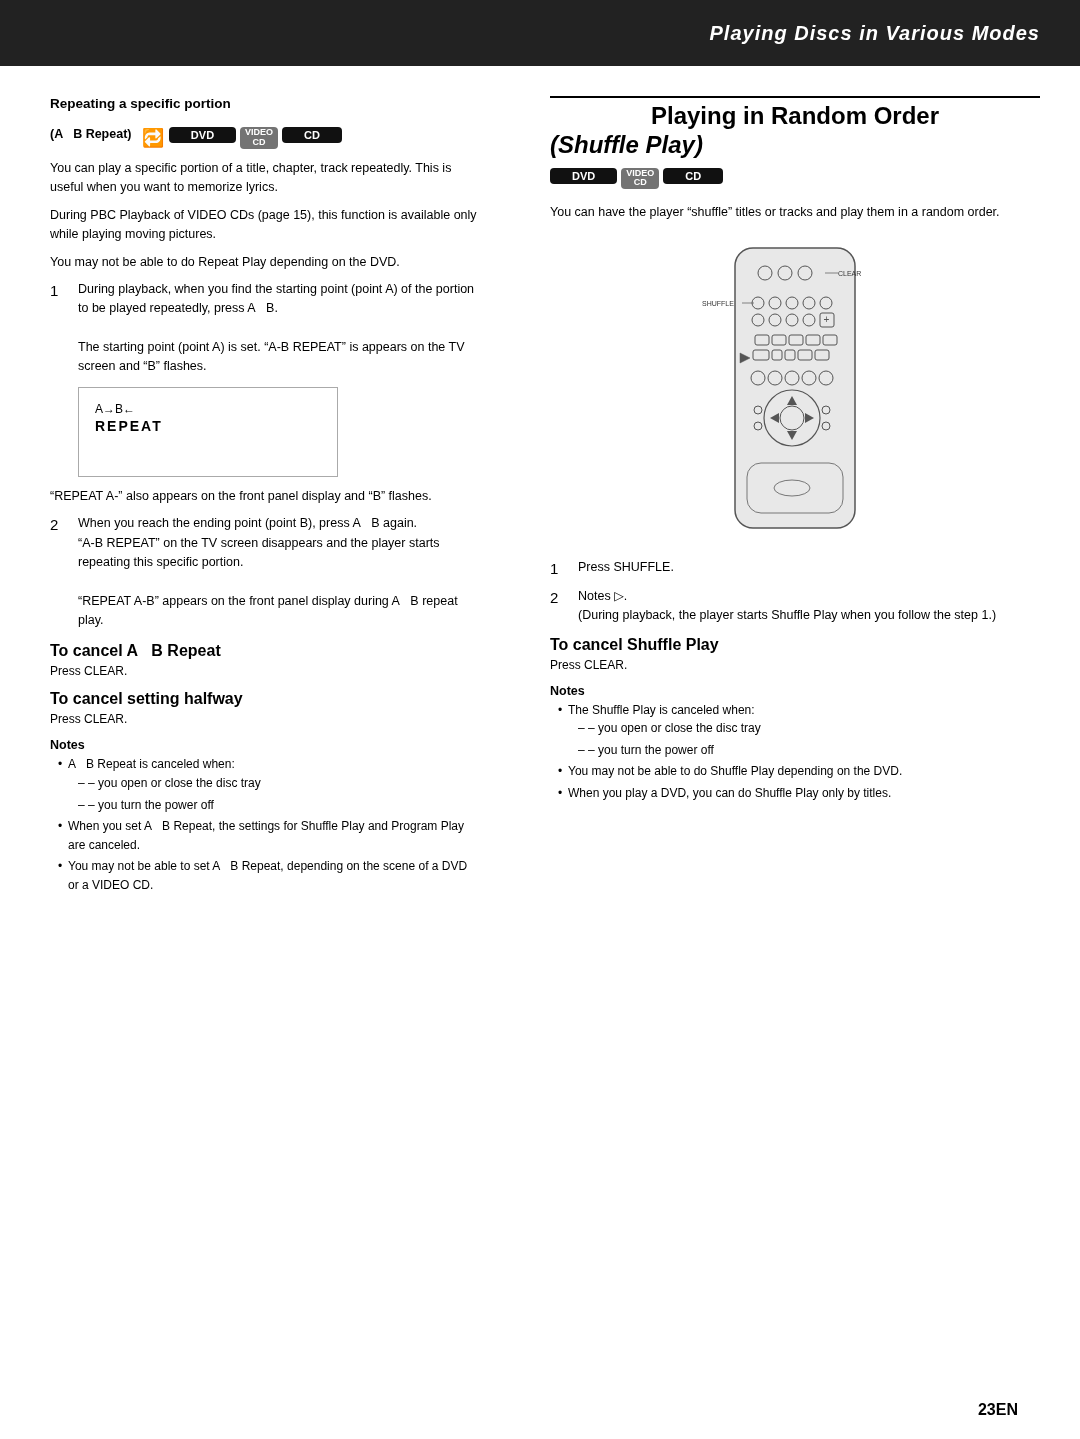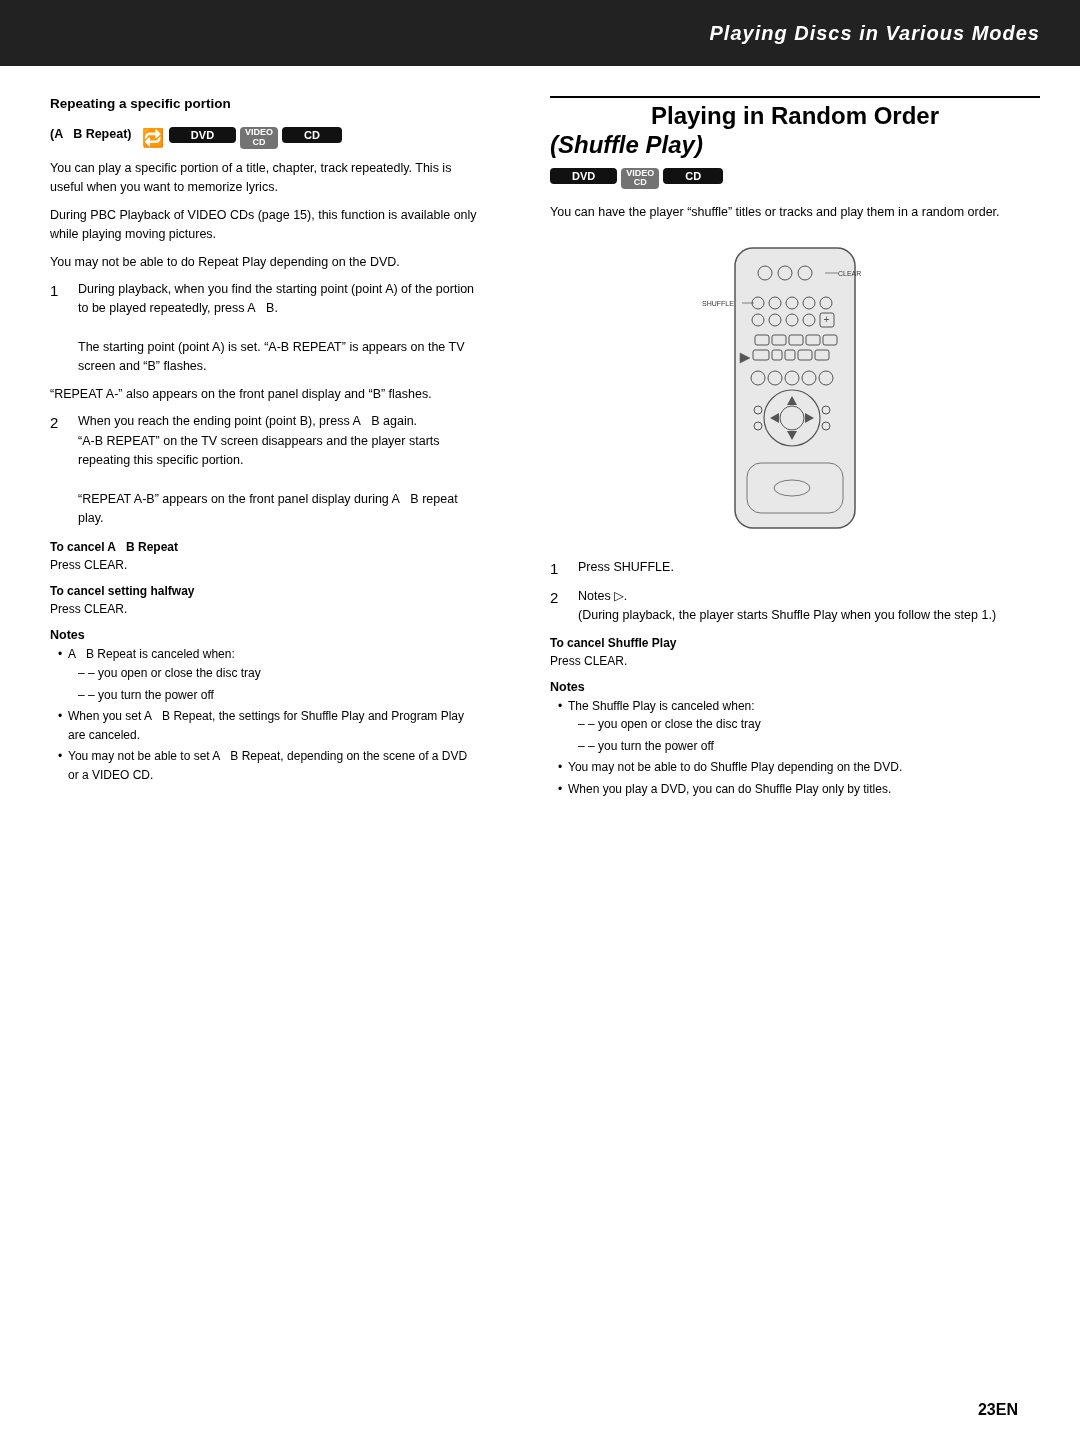--- a/index.html
+++ b/index.html
@@ -114,21 +114,21 @@
       margin: 10px 0 10px 28px;
       display: flex;
       align-items: flex-start;
       padding: 14px 16px;
     }
     .tv-text-line1 { font-size: 12px; margin-bottom: 2px; }
     .tv-text-line2 { font-size: 14px; font-weight: bold; letter-spacing: 2px; }
 
     
     .note-label {
-      font-size: 12px;
+      font-size: 16px;
       font-weight: bold;
       margin-top: 10px;
       margin-bottom: 2px;
     }
     .note-text {
       font-size: 12px;
       line-height: 1.5;
       margin-bottom: 2px;
     }
     .notes-section { margin-top: 10px; }
@@ -211,20 +211,26 @@
 
     <div class="numbered-item">
       <span class="num">1</span>
       <div class="num-content">
         <span>During playback, when you find the starting point (point A) of the portion to be played repeatedly, press A&nbsp;&nbsp;&nbsp;B.</span>
         <br><br>
         <span>The starting point (point A) is set. “A-B REPEAT” is appears on the TV screen and “B” flashes.</span>
       </div>
     </div>
 
+    <div class="tv-box">
+      <div>
+        <div class="tv-text-line1">A→B←</div>
+        <div class="tv-text-line2">REPEAT</div>
+      </div>
+    </div>
 
     <p class="body-text">“REPEAT A-” also appears on the front panel display and “B” flashes.</p>
 
     <div class="numbered-item">
       <span class="num">2</span>
       <div class="num-content">
         <span>When you reach the ending point (point B), press A&nbsp;&nbsp;&nbsp;B again.</span>
         <br>
         <span>“A-B REPEAT” on the TV screen disappears and the player starts repeating this specific portion.</span>
         <br><br>

